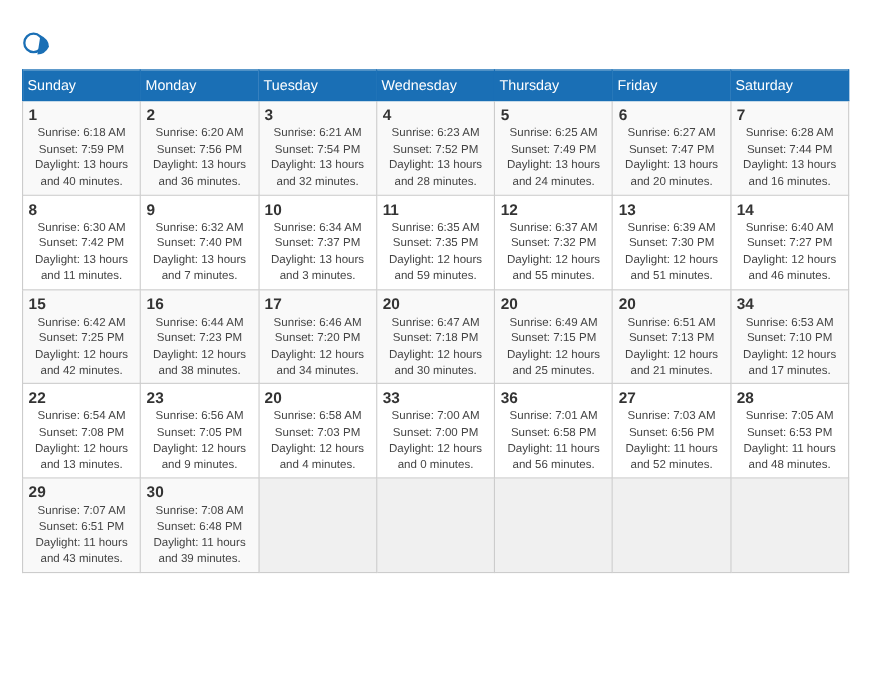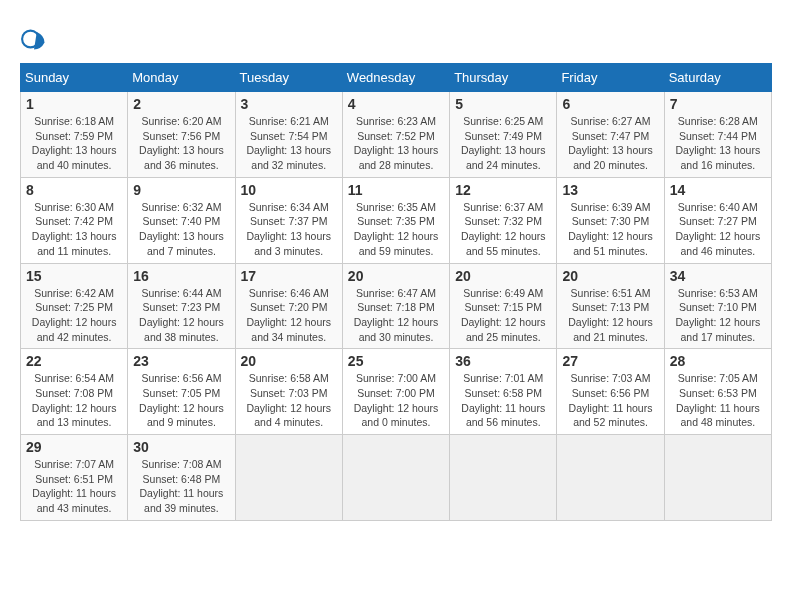--- a/index.html
+++ b/index.html
@@ -316,21 +316,21 @@
         </td>
         <td>
           <span class="day-number">20</span>
         <div class="day-info">
           Sunrise: 6:58 AM<br>
           Sunset: 7:03 PM<br>
           Daylight: 12 hours and 4 minutes.
         </div>
         </td>
         <td>
-          <span class="day-number">25</span>
+          <span class="day-number">33</span>
         <div class="day-info">
           Sunrise: 7:00 AM<br>
           Sunset: 7:00 PM<br>
           Daylight: 12 hours and 0 minutes.
         </div>
         </td>
         <td>
           <span class="day-number">36</span>
         <div class="day-info">
           Sunrise: 7:01 AM<br>

